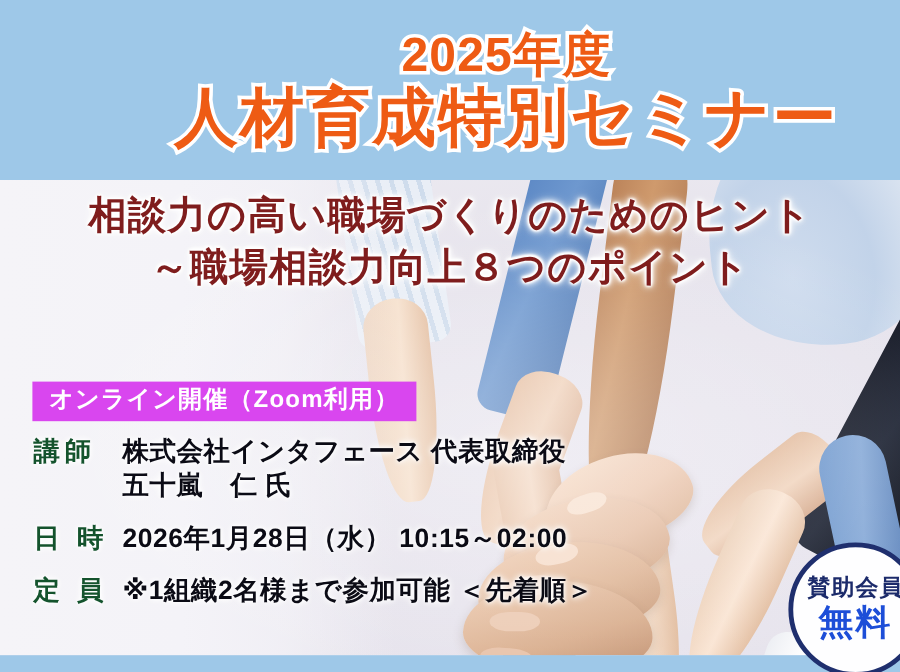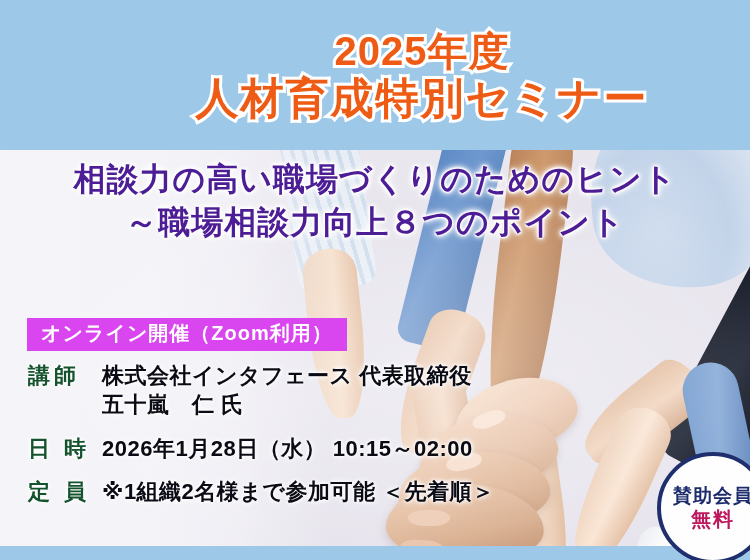--- a/index.html
+++ b/index.html
@@ -24,21 +24,21 @@
     font-weight:bold;
     color:#ee5b14;
     letter-spacing:1px;
     line-height:1.0;
     text-align:center;
     -webkit-text-stroke:6px #ffffff;
     paint-order:stroke fill;
     text-shadow:0 0 1px #fff;
   }
   .header-line.l1{font-size:40px;margin-bottom:6px;}
-  .header-line.l2{font-size:43px;letter-spacing:2px;}
+  .header-line.l2{font-size:53px;letter-spacing:2px;}
 
   
   .photo{
     position:absolute;left:0;top:128px;width:750px;height:418px;
     overflow:hidden;
     background:
       radial-gradient(130% 110% at 74% 66%, #e9e6ef 0%, #e6e3ec 42%, #eeecf2 72%, #f4f3f7 100%);
     z-index:1;
   }
   .photo .fadeleft{
@@ -56,21 +56,21 @@
   .sleeve{position:absolute;transform-origin:50% 100%;border-radius:30px 30px 14px 14px;}
   .hand{position:absolute;border-radius:50% 50% 46% 46%/58% 58% 42% 42%;}
   .fing{position:absolute;border-radius:40%/50%;}
 
   
   .title-wrap{
     position:absolute;left:0;top:160px;width:750px;
     z-index:60;text-align:center;
   }
   .title-line{
-    font-weight:bold;color:#4c1d95;line-height:1.22;
+    font-weight:bold;color:#7f1d1d;line-height:1.22;
     letter-spacing:1px;
     text-shadow:
       0 0 6px #fff,0 0 6px #fff,0 0 10px #fff,
       1px 1px 2px #fff,-1px -1px 2px #fff,1px -1px 2px #fff,-1px 1px 2px #fff;
   }
   .title-line.t1{font-size:32px;}
   .title-line.t2{font-size:32px;margin-top:4px;}
 
   
   .details{position:absolute;left:0;top:318px;width:750px;z-index:60;}
@@ -103,21 +103,21 @@
   .free-badge{
     position:absolute;left:657px;top:452px;width:112px;height:112px;
     border-radius:50%;
     background:#fefeff;
     border:4px solid #1f2f6e;
     box-sizing:border-box;
     z-index:70;
     display:flex;flex-direction:column;align-items:center;justify-content:center;
   }
   .free-badge .fb1{font-size:19px;font-weight:bold;color:#1c2b6b;letter-spacing:1px;line-height:1.15;}
-  .free-badge .fb2{font-size:20px;font-weight:bold;color:#be185d;letter-spacing:2px;line-height:1.15;margin-top:1px;}
+  .free-badge .fb2{font-size:29px;font-weight:bold;color:#1d4ed8;letter-spacing:2px;line-height:1.15;margin-top:1px;}
 
   
   .bottom-band{
     position:absolute;left:0;top:546px;width:750px;height:14px;
     background:#9ec8e8;z-index:65;
   }
 </style>
 </head>
 <body>
 

